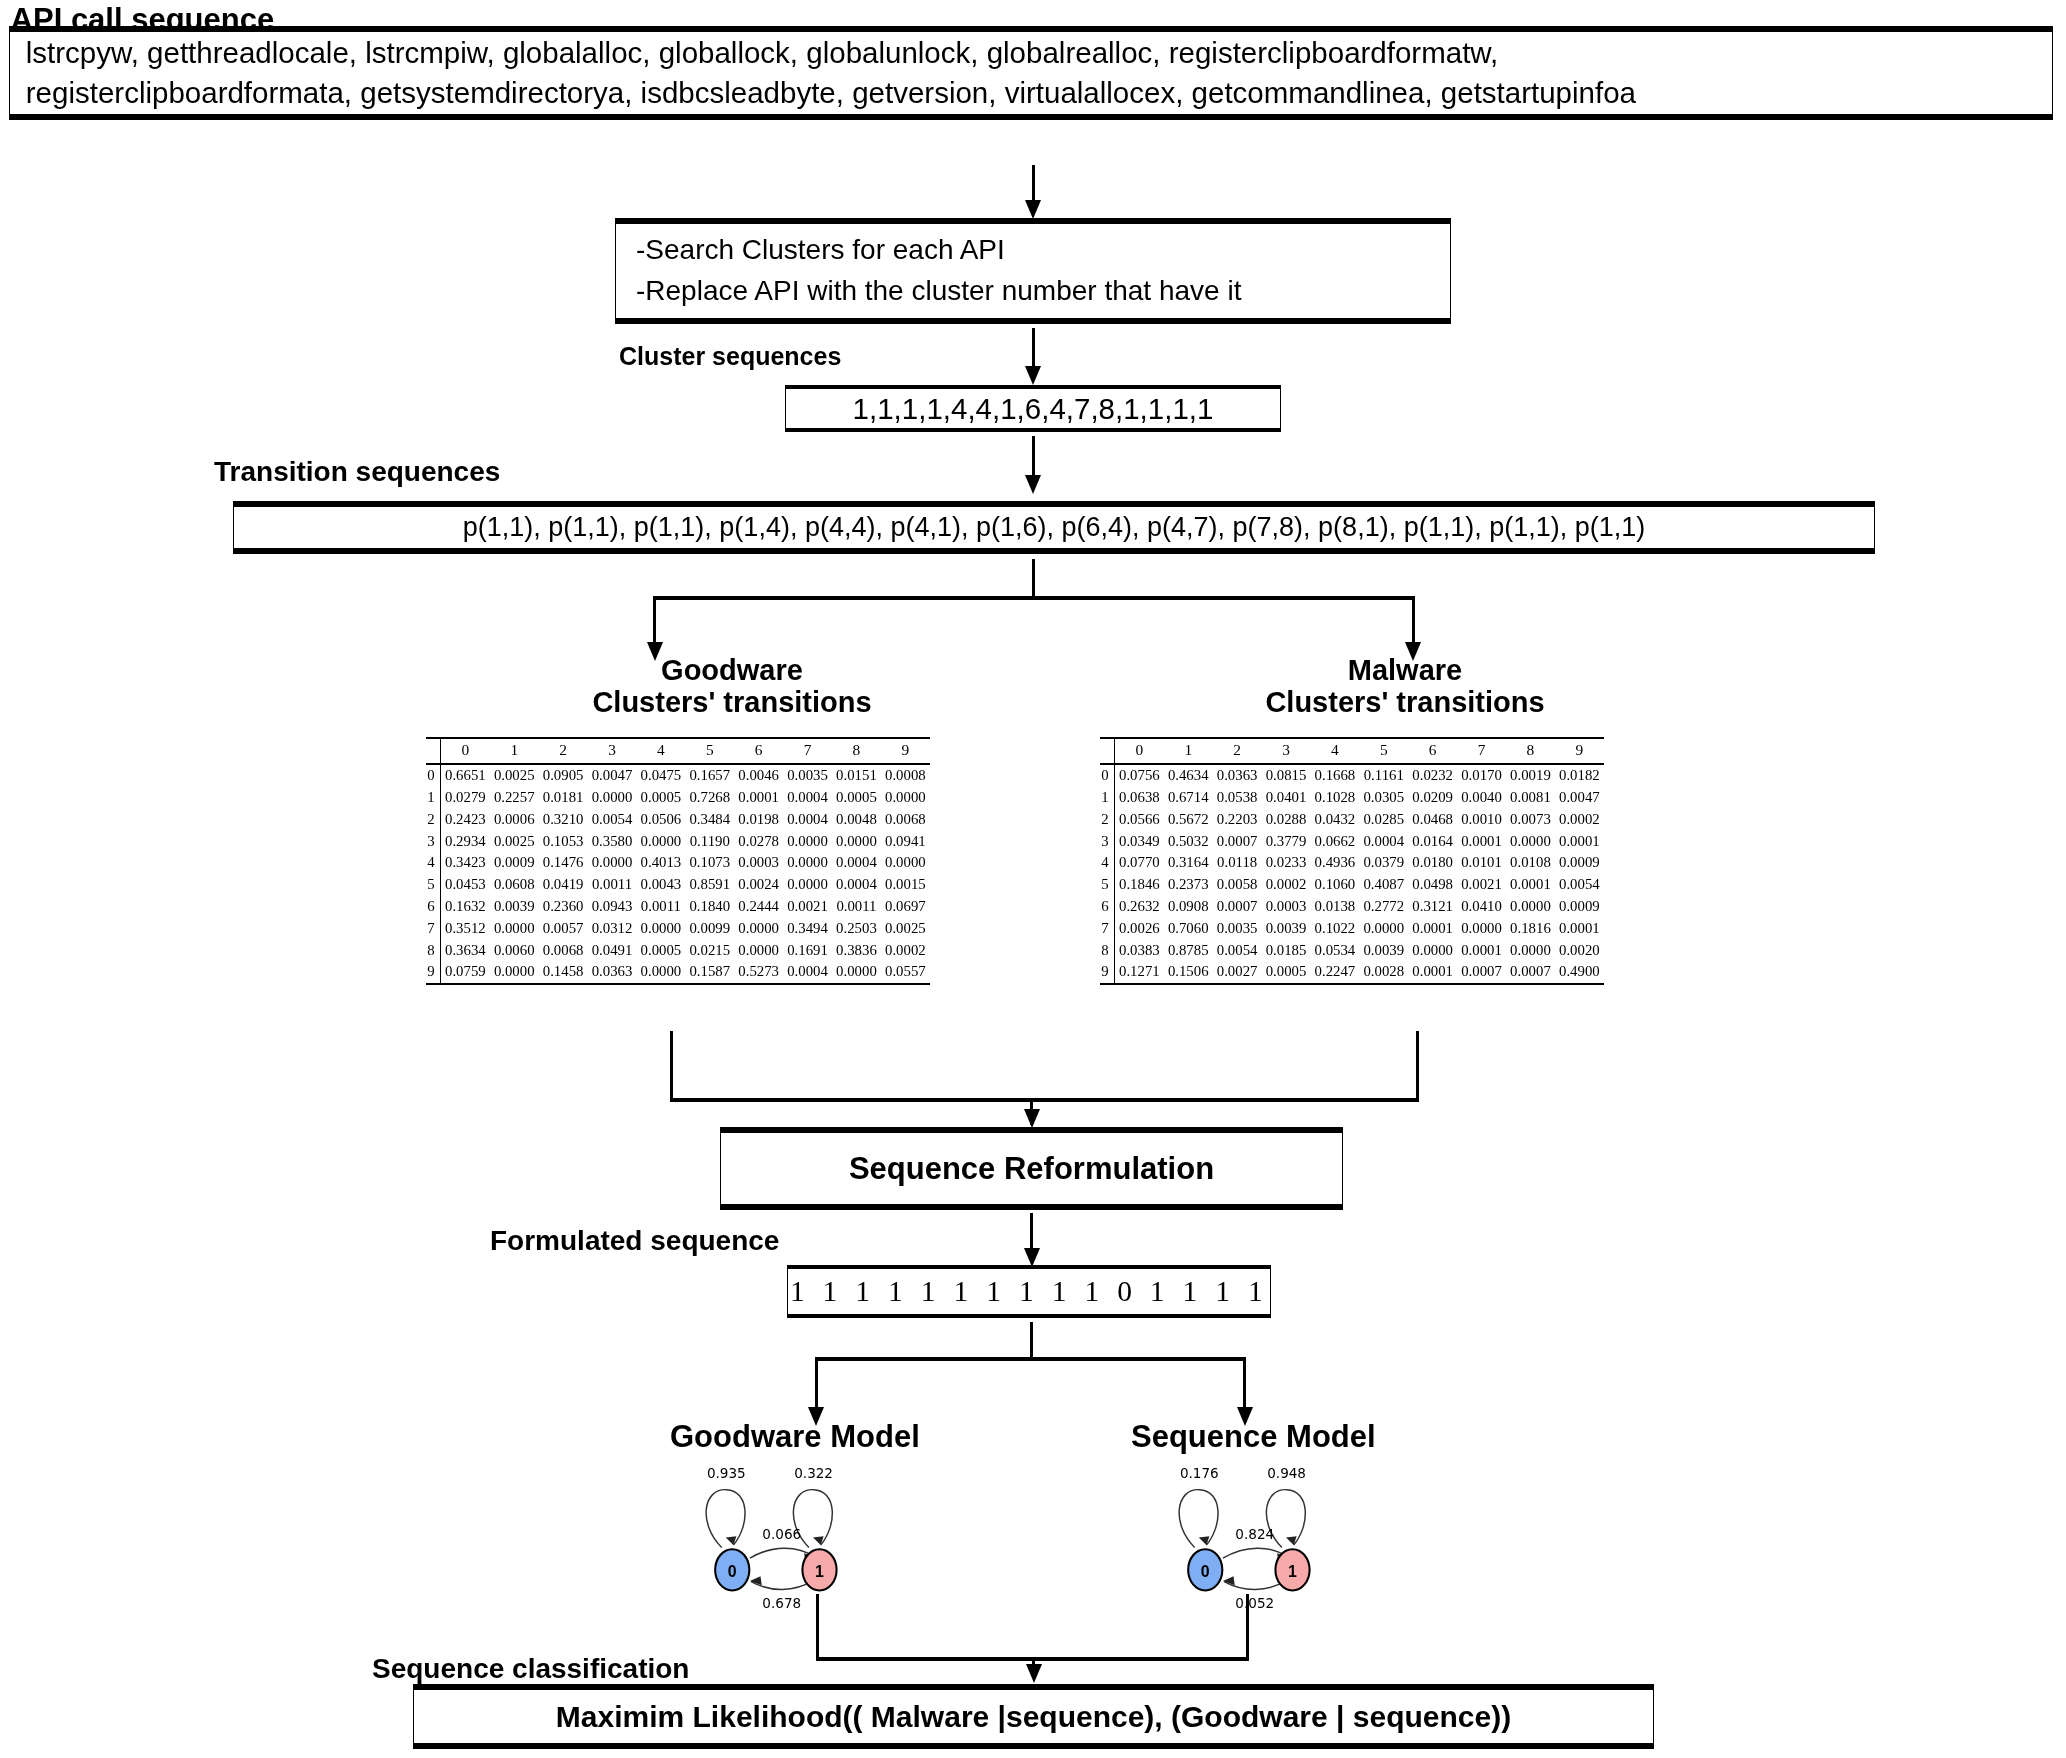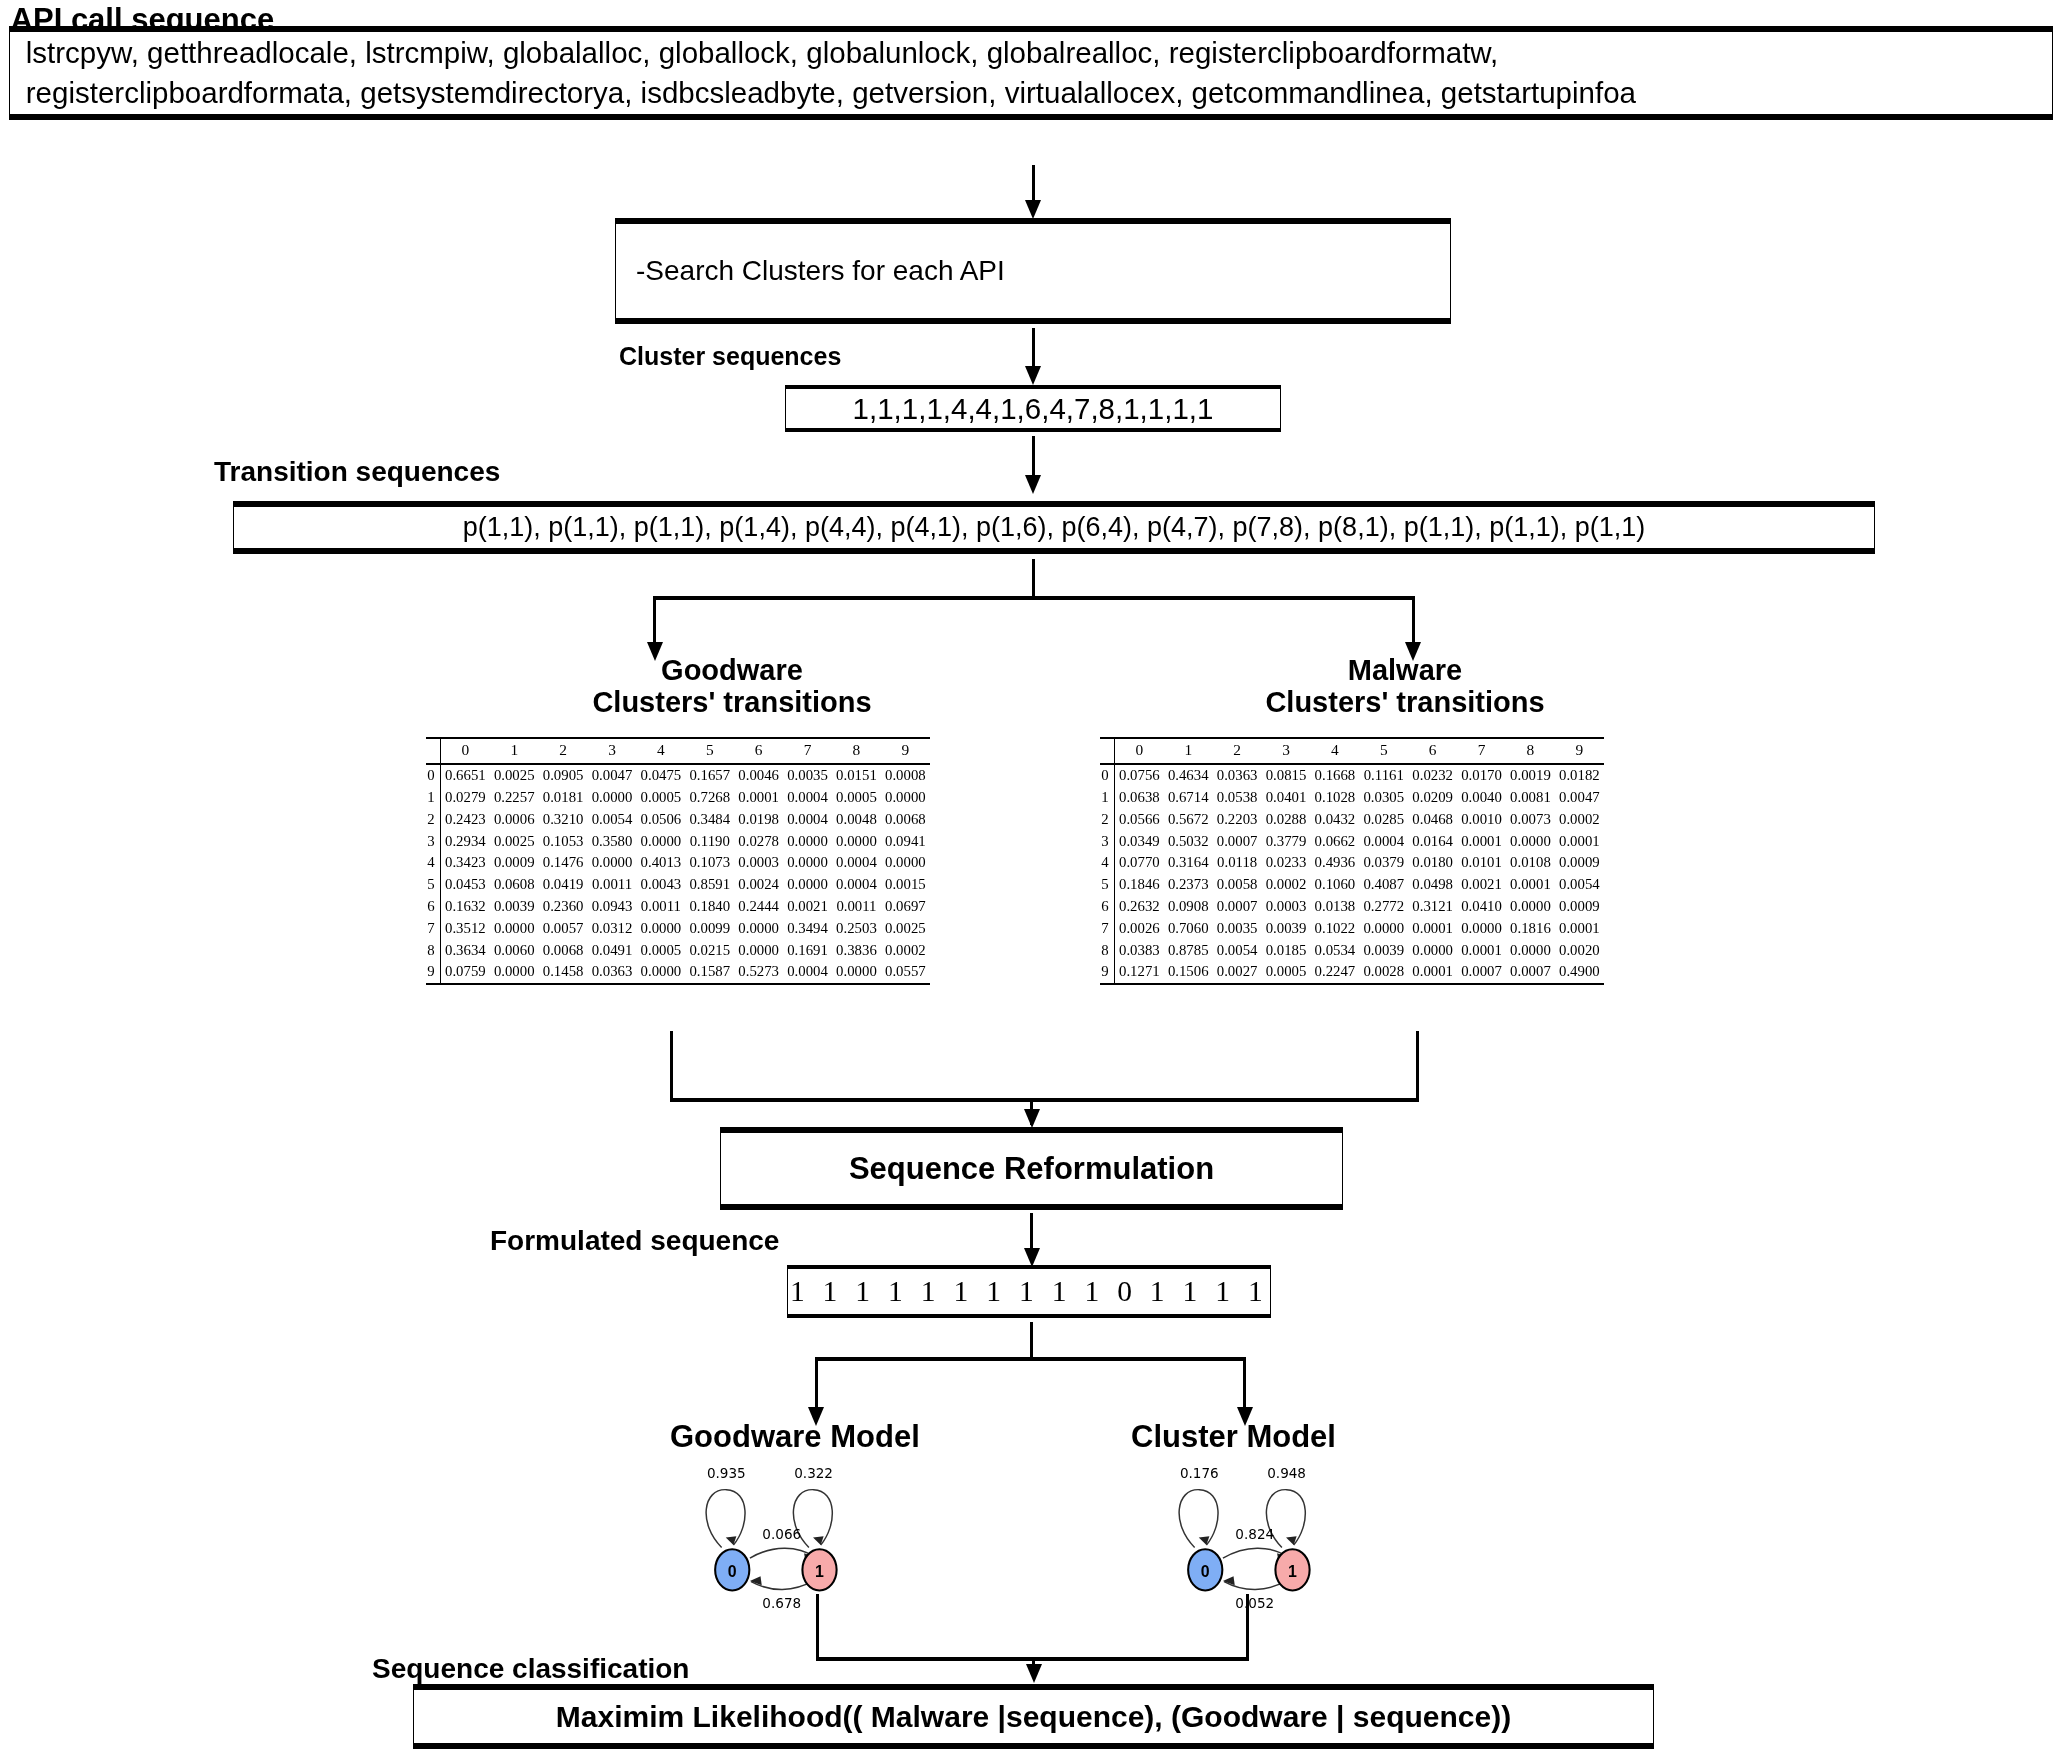--- a/index.html
+++ b/index.html
@@ -156,20 +156,21 @@
   <div class="box" id="api-box">
     <div class="line plain">lstrcpyw, getthreadlocale, lstrcmpiw, globalalloc, globallock, globalunlock, globalrealloc, registerclipboardformatw,</div>
     <div class="line plain">registerclipboardformata, getsystemdirectorya, isdbcsleadbyte, getversion, virtualallocex, getcommandlinea, getstartupinfoa</div>
   </div>
 
   <div class="vline" style="left:1032px; top:165px; height:37px;"></div>
   <div class="arrowhead" style="left:1025px; top:200px;"></div>
 
   <div class="box" id="process-box">
     <div class="line plain">-Search Clusters for each API</div>
+    <div class="line plain">-Replace API with the cluster number that have it</div>
   </div>
 
   <div class="vline" style="left:1032px; top:328px; height:40px;"></div>
   <div class="arrowhead" style="left:1025px; top:366px;"></div>
 
   <div class="lbl-bold" id="cluster-label">Cluster sequences</div>
 
   <div class="box thin" id="cluster-box">
     <div class="val plain">1,1,1,1,4,4,1,6,4,7,8,1,1,1,1</div>
   </div>
@@ -519,21 +520,21 @@
   </div>
 
   <div class="vline" style="left:1030px; top:1322px; height:38px;"></div>
   <div class="hline" style="left:815px; top:1357px; width:431px;"></div>
   <div class="vline" style="left:815px; top:1357px; height:54px;"></div>
   <div class="vline" style="left:1243px; top:1357px; height:54px;"></div>
   <div class="arrowhead" style="left:808px; top:1407px;"></div>
   <div class="arrowhead" style="left:1237px; top:1407px;"></div>
 
   <div class="lbl-bold" id="goodware-model-lbl">Goodware Model</div>
-  <div class="lbl-bold" id="malware-model-lbl">Cluster Model</div>
+  <div class="lbl-bold" id="malware-model-lbl">Sequence Model</div>
 
   <svg class="markov" id="markov-goodware" width="272" height="171" viewBox="0 0 460 290">
 
     <path d="M 92 150 C 52 110, 60 50, 100 52 C 140 54, 140 112, 112 146" fill="none" stroke="#333" stroke-width="2.5"></path>
     <polygon points="112,146 99,133 117,131" fill="#222"></polygon>
 
     <path d="M 240 150 C 200 110, 208 50, 248 52 C 288 54, 288 112, 260 146" fill="none" stroke="#333" stroke-width="2.5"></path>
     <polygon points="260,146 247,133 265,131" fill="#222"></polygon>
 
     <path d="M 140 168 C 178 146, 220 146, 250 166" fill="none" stroke="#333" stroke-width="2.5"></path>

